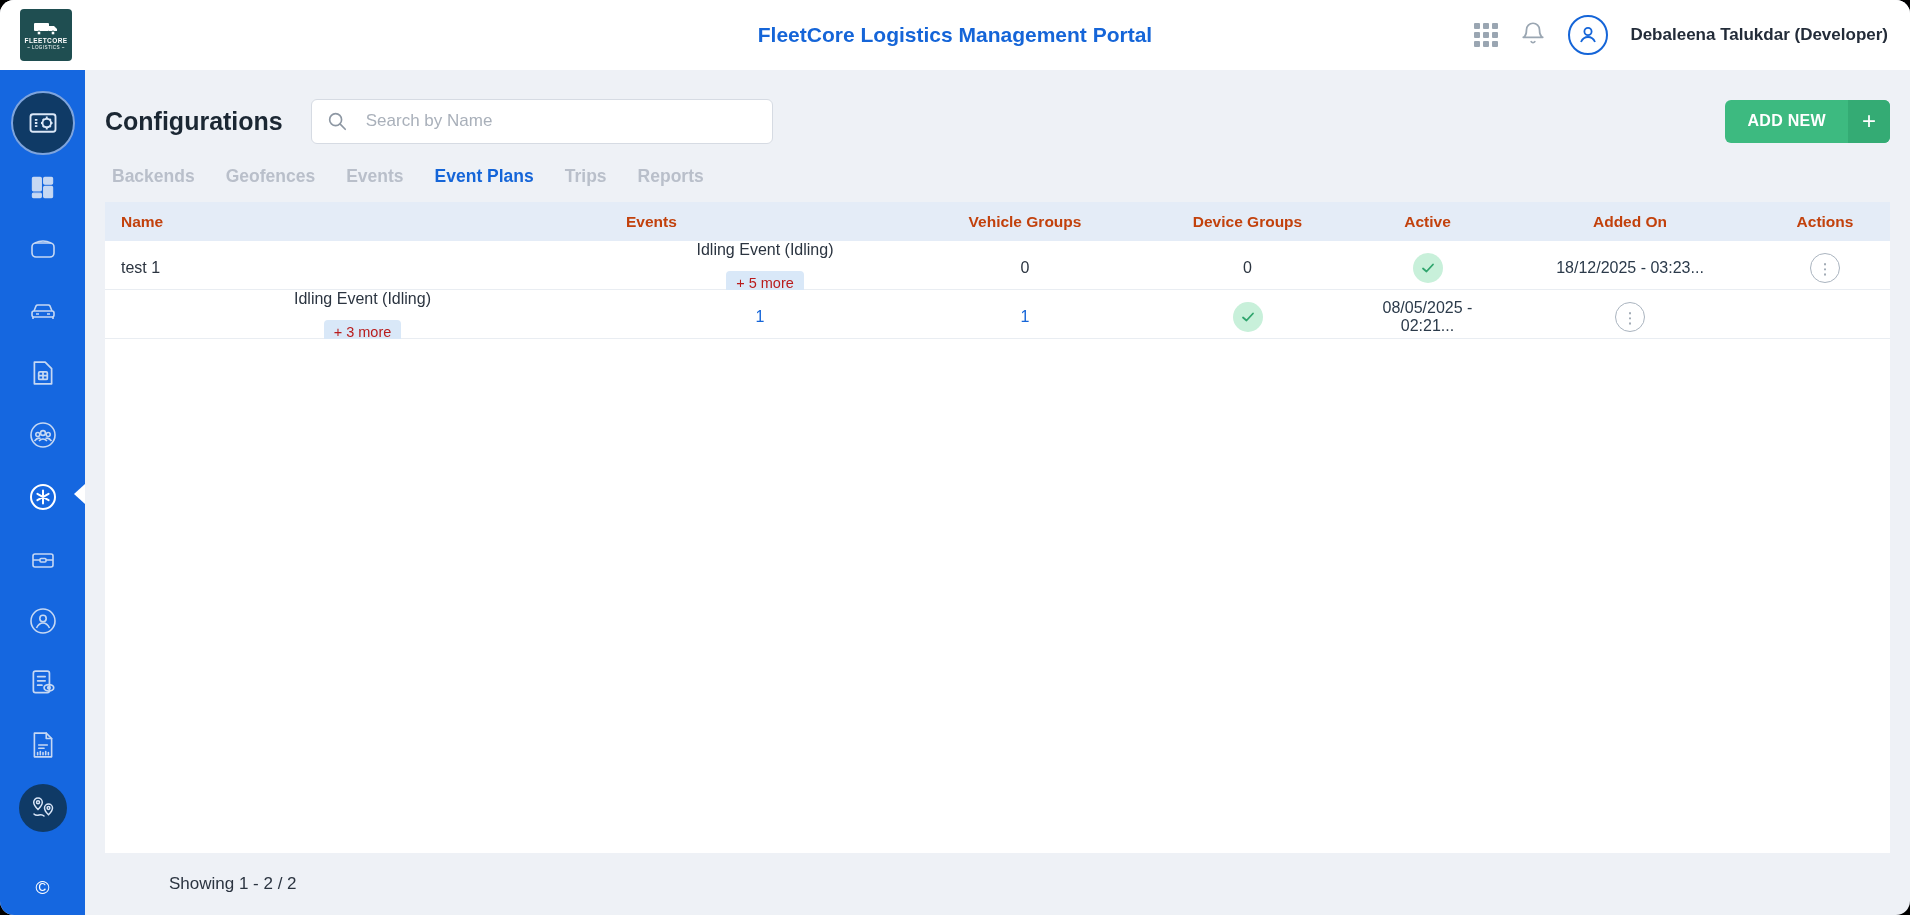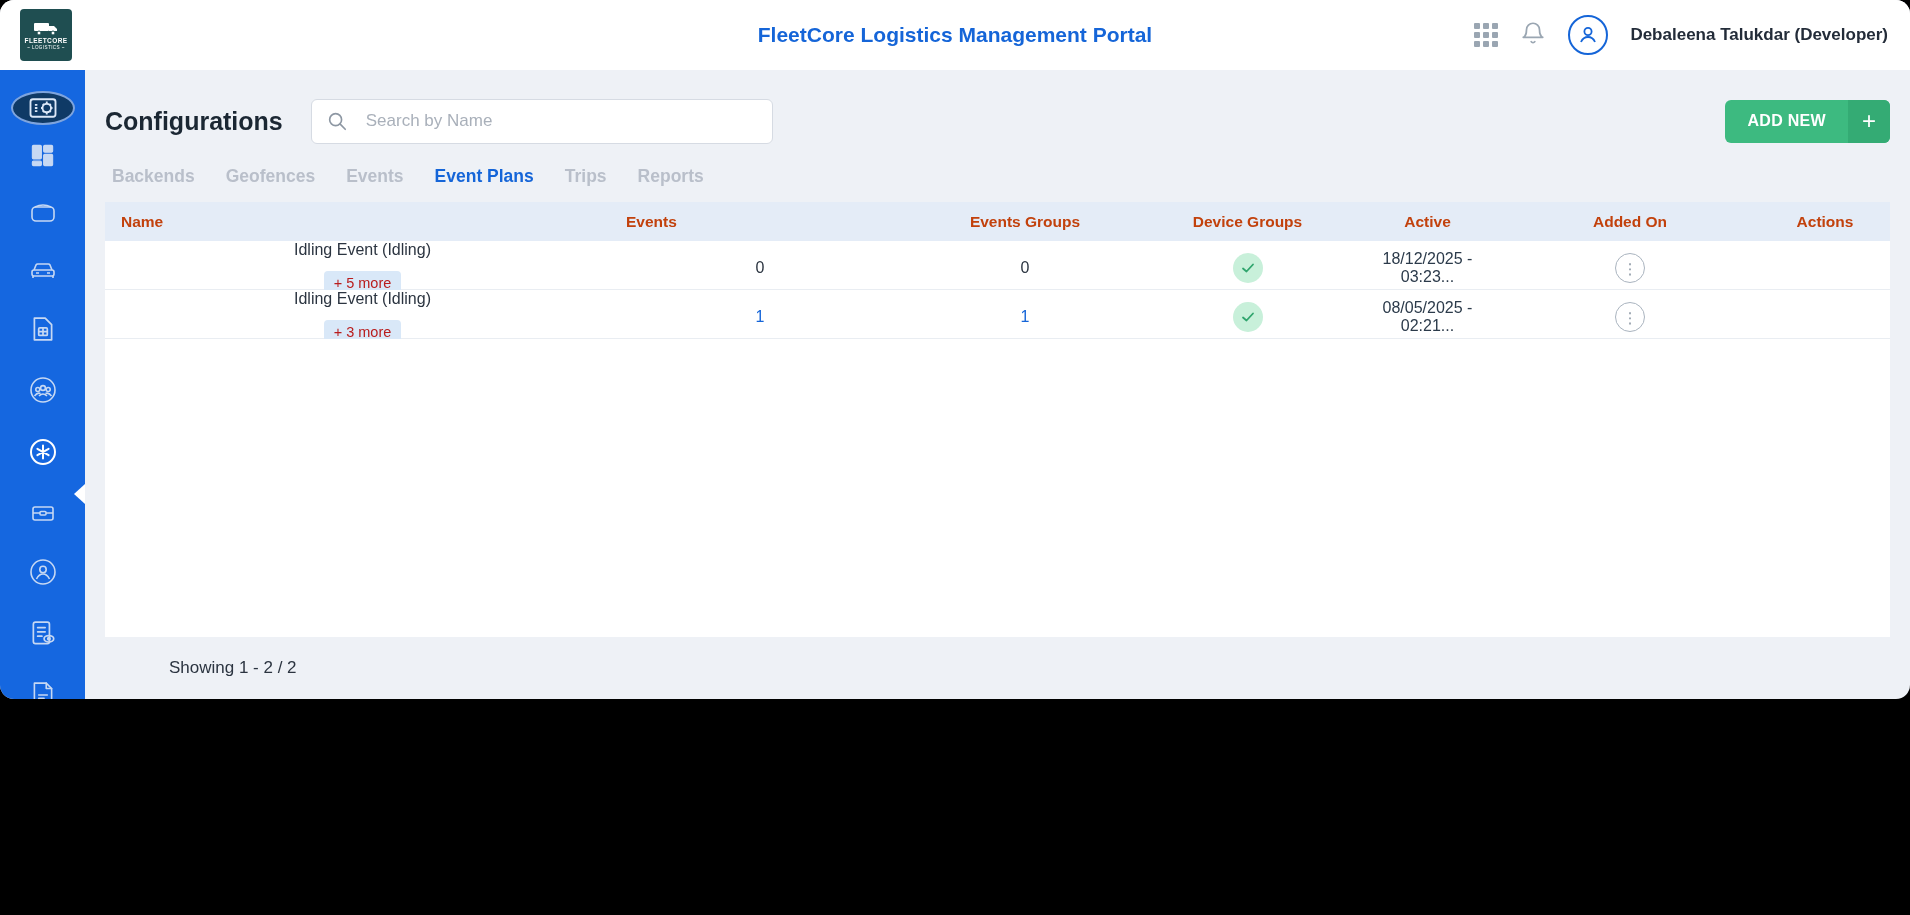--- a/index.html
+++ b/index.html
@@ -3,21 +3,21 @@
 <meta charset="utf-8">
 <style>
   * { margin:0; padding:0; box-sizing:border-box; }
   html,body { width:100%; height:100%; }
   body {
     background:#000;
     font-family:"Liberation Sans", sans-serif;
     display:flex; align-items:flex-start; justify-content:flex-start;
   }
   .app {
-    position:relative; width:1910px; height:699px;
+    position:relative; width:1910px; height:915px;
     border-radius:14px; overflow:hidden; background:#eef1f6;
     display:flex; flex-direction:column;
   }
 
   
   .topbar {
     height:70px; background:#ffffff; flex:0 0 70px;
     display:flex; align-items:center; position:relative; z-index:3;
   }
   .logo {
@@ -324,28 +324,29 @@
         <span class="tab">Events</span>
         <span class="tab active">Event Plans</span>
         <span class="tab">Trips</span>
         <span class="tab">Reports</span>
       </div>
 
       <div class="table-wrap">
         <div class="tgrid thead">
           <div class="cell left">Name</div>
           <div class="cell left">Events</div>
-          <div class="cell center">Events Groups</div>
+          <div class="cell center">Vehicle Groups</div>
           <div class="cell center">Device Groups</div>
           <div class="cell center">Active</div>
           <div class="cell center">Added On</div>
           <div class="cell center">Actions</div>
         </div>
 
         <div class="tgrid trow">
+          <div class="cell left">test 1</div>
           <div class="cell left events-cell">
             <span>Idling Event (Idling)</span>
             <span class="pill">+ 5 more</span>
           </div>
           <div class="cell center">0</div>
           <div class="cell center">0</div>
           <div class="cell center">
             <span class="check-badge">
               <svg width="16" height="16" viewBox="0 0 16 16" fill="none" stroke="#2fa56d" stroke-width="1.8" stroke-linecap="round" stroke-linejoin="round">
                 <path d="M3 8.5 L6.5 11.5 L13 4.5"></path>

